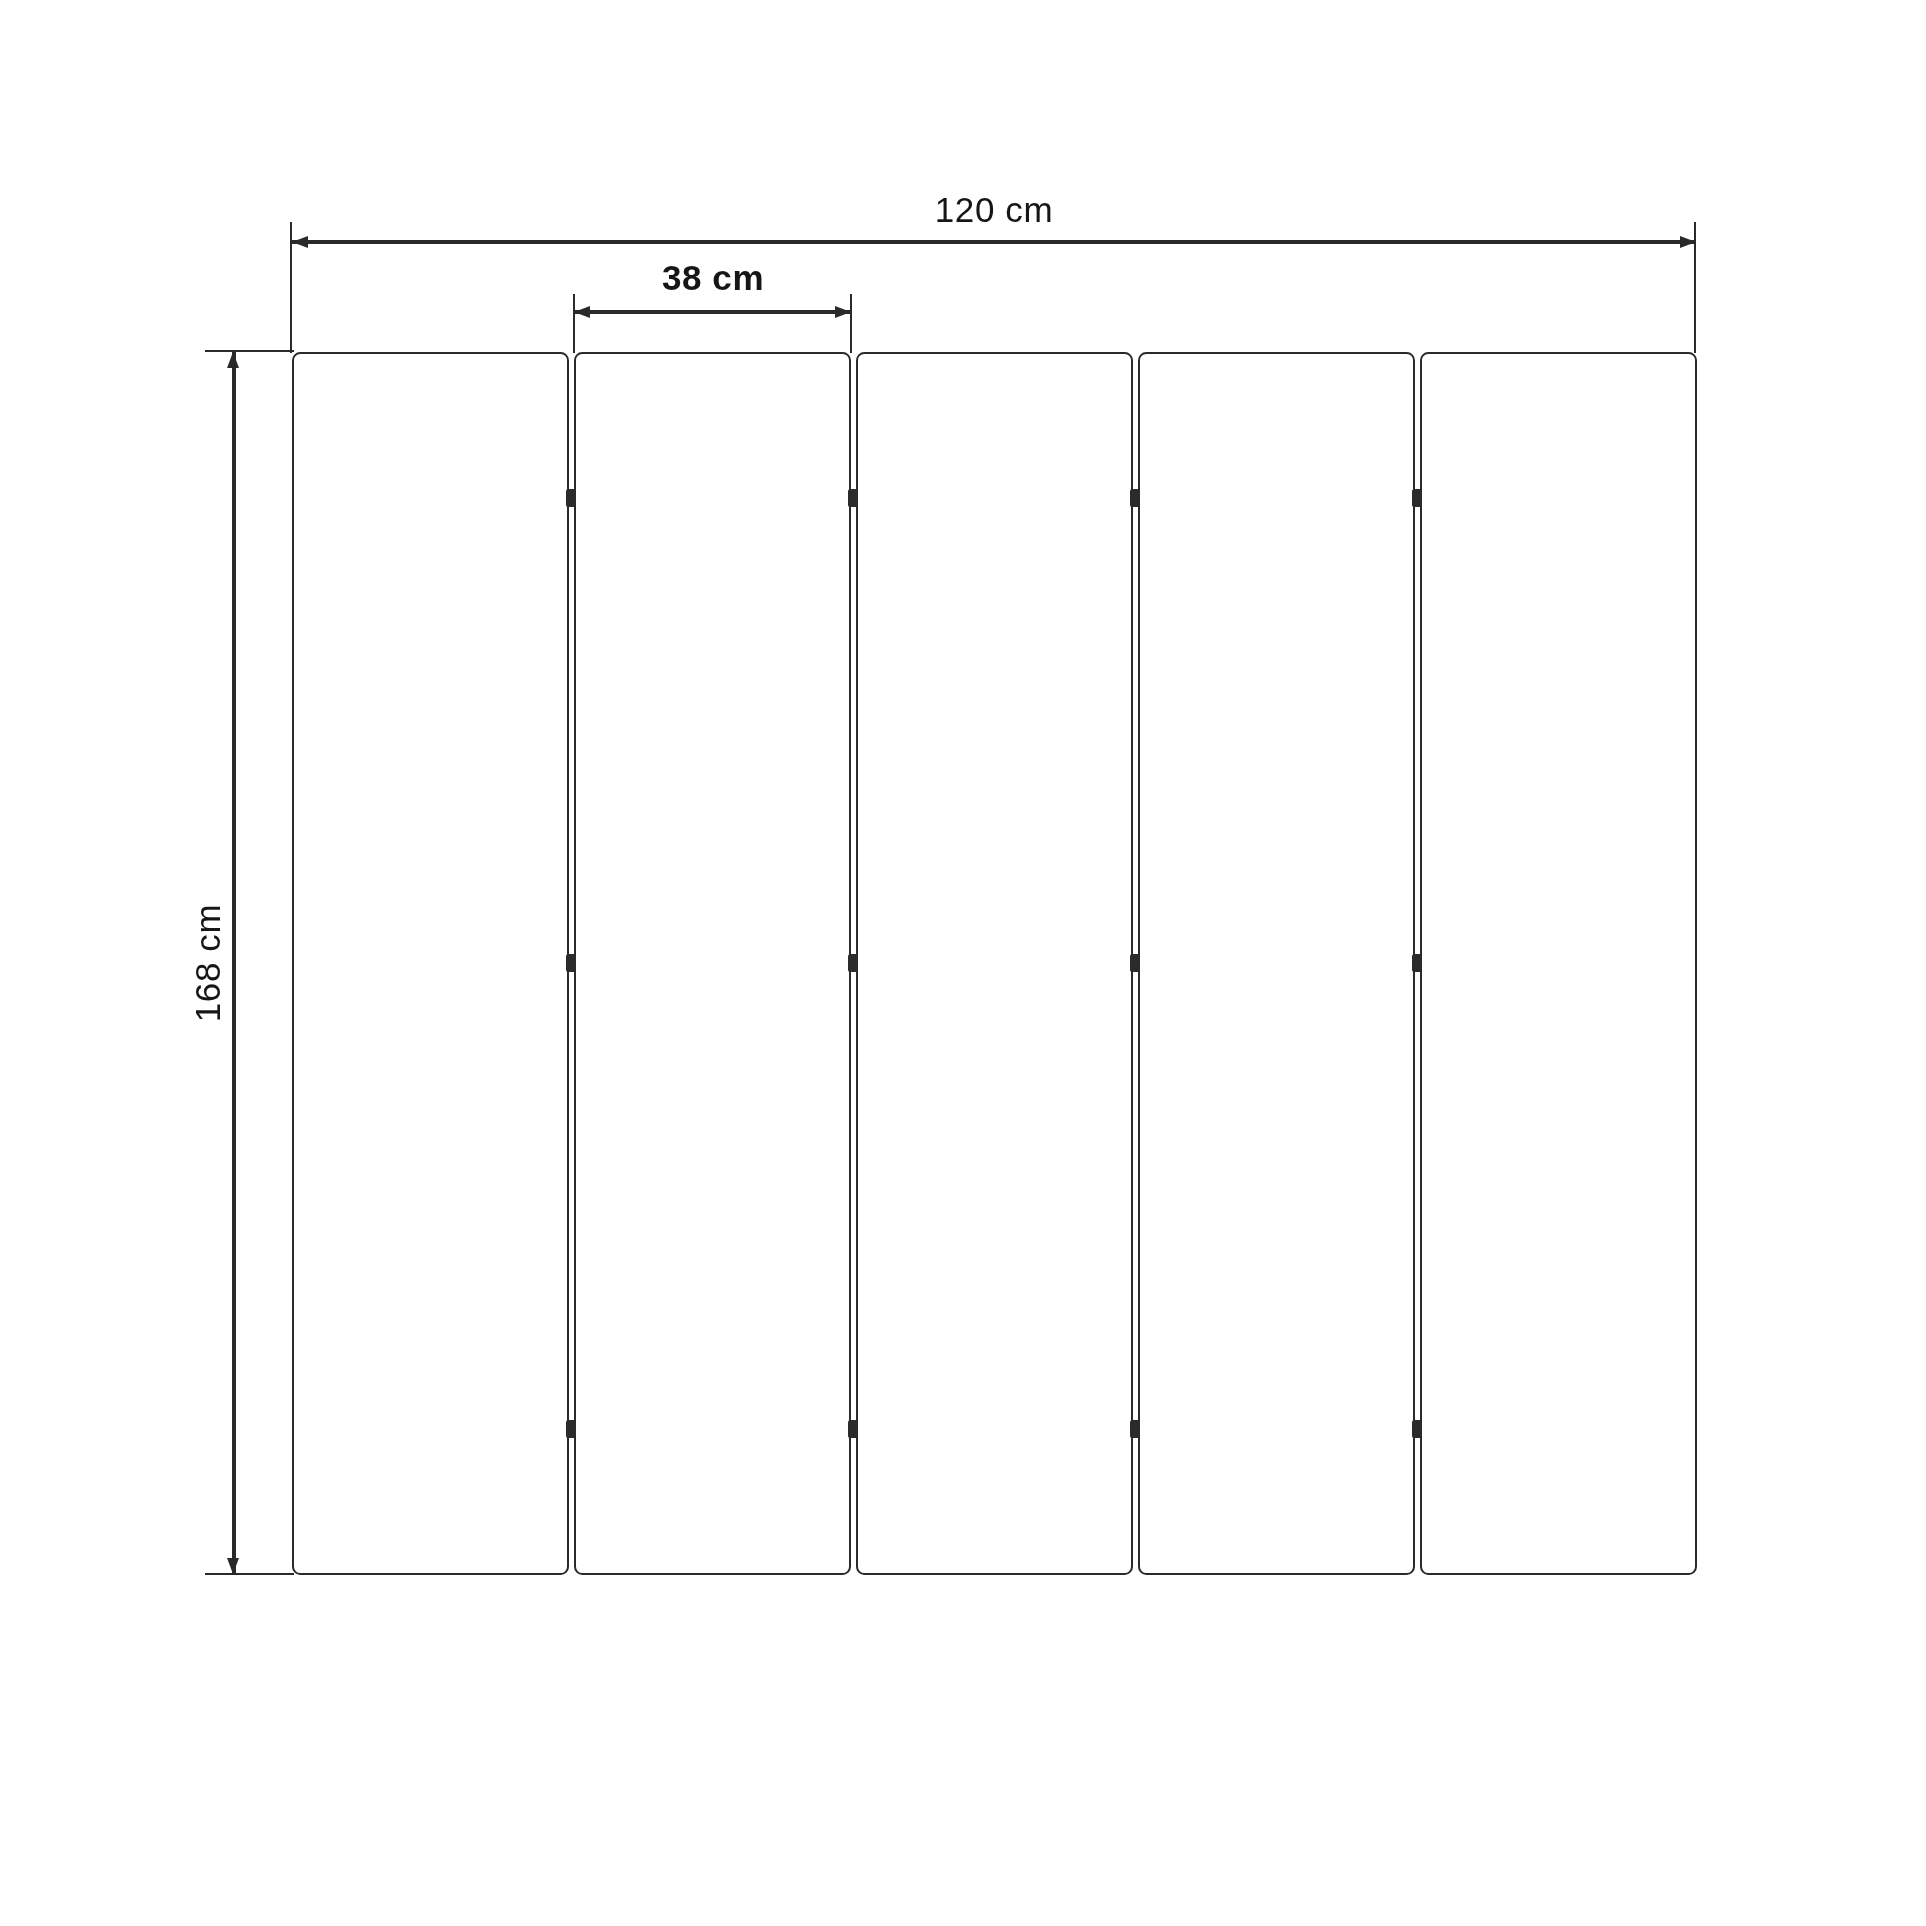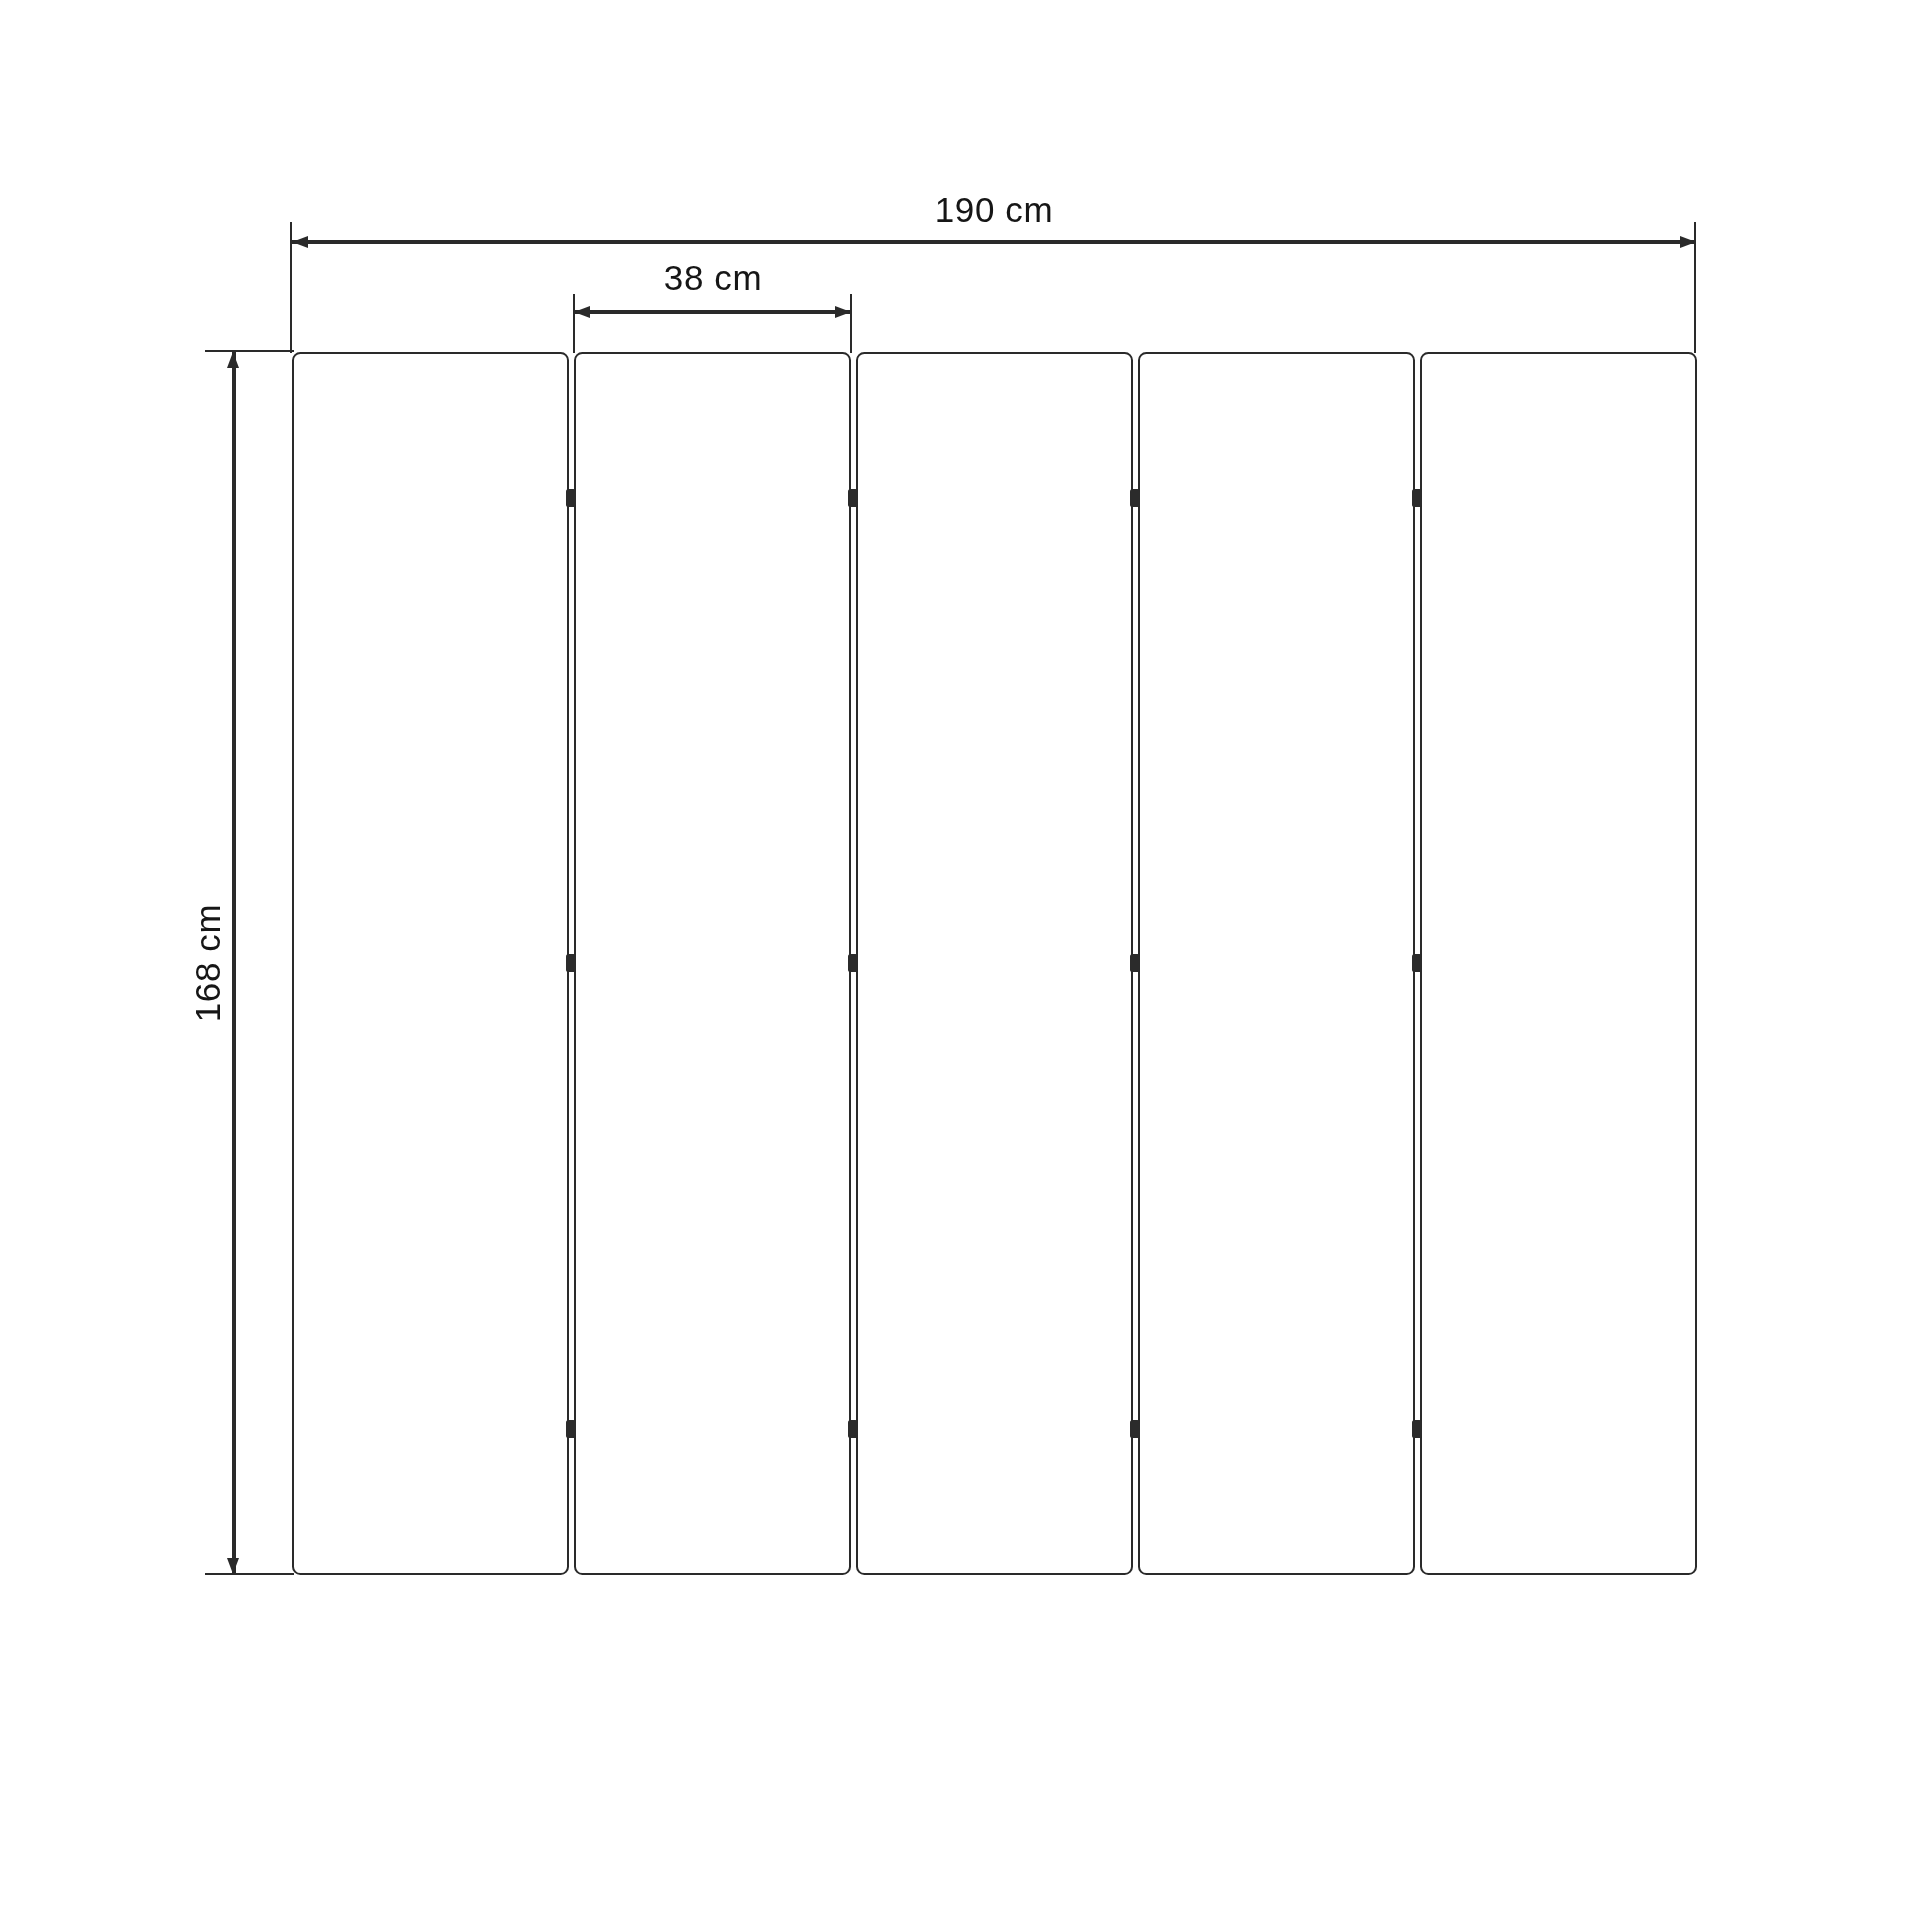--- a/index.html
+++ b/index.html
@@ -57,21 +57,21 @@
   .line-total      {left:292px;  top:240px; width:1404px; height:3.9px;}
   .arr-total-left  {left:292px;  top:236px;}
   .arr-total-right {left:1680px; top:236px;}
   .label-total     {left:994px; top:192px; transform:translateX(-50%);}
   
   .ext-panel-left  {left:573px;  top:294px; width:1.9px; height:59px;}
   .ext-panel-right {left:850px; top:294px; width:1.9px; height:59px;}
   .line-panel      {left:574px;  top:310px; width:277px; height:3.9px;}
   .arr-panel-left  {left:574px;  top:306px;}
   .arr-panel-right {left:835px; top:306px;}
-  .label-panel     {left:713px; top:260px; transform:translateX(-50%);}
+  .label-panel     {left:713px; top:260px; transform:translateX(-50%);font-weight:bold;}
   
   .ext-height-top    {left:205px; top:350px;  width:89px; height:1.9px;}
   .ext-height-bottom {left:205px; top:1573px; width:89px; height:1.9px;}
   .line-height       {left:232px; top:352px;  width:3.9px; height:1223px;}
   .arr-height-top    {left:227px; top:352px;}
   .arr-height-bottom {left:227px; top:1558px;}
   .label-height      {left:207px; top:963px; transform:translate(-50%,-50%) rotate(-90deg);}
 </style>
 </head>
 <body>
@@ -96,21 +96,21 @@
       <div class="hinge" style="left: 1412px; top: 489px;"></div>
       <div class="hinge" style="left: 1412px; top: 954px;"></div>
       <div class="hinge" style="left: 1412px; top: 1420px;"></div>
     </div>
 
   <div class="ext ext-total-left"></div>
   <div class="ext ext-total-right"></div>
   <div class="dim-line line-total"></div>
   <div class="arrow arrow-left  arr-total-left"></div>
   <div class="arrow arrow-right arr-total-right"></div>
-  <div class="dim-label label-total">190 cm</div>
+  <div class="dim-label label-total">120 cm</div>
 
   <div class="ext ext-panel-left"></div>
   <div class="ext ext-panel-right"></div>
   <div class="dim-line line-panel"></div>
   <div class="arrow arrow-left  arr-panel-left"></div>
   <div class="arrow arrow-right arr-panel-right"></div>
   <div class="dim-label label-panel">38 cm</div>
 
   <div class="ext ext-height-top"></div>
   <div class="ext ext-height-bottom"></div>

